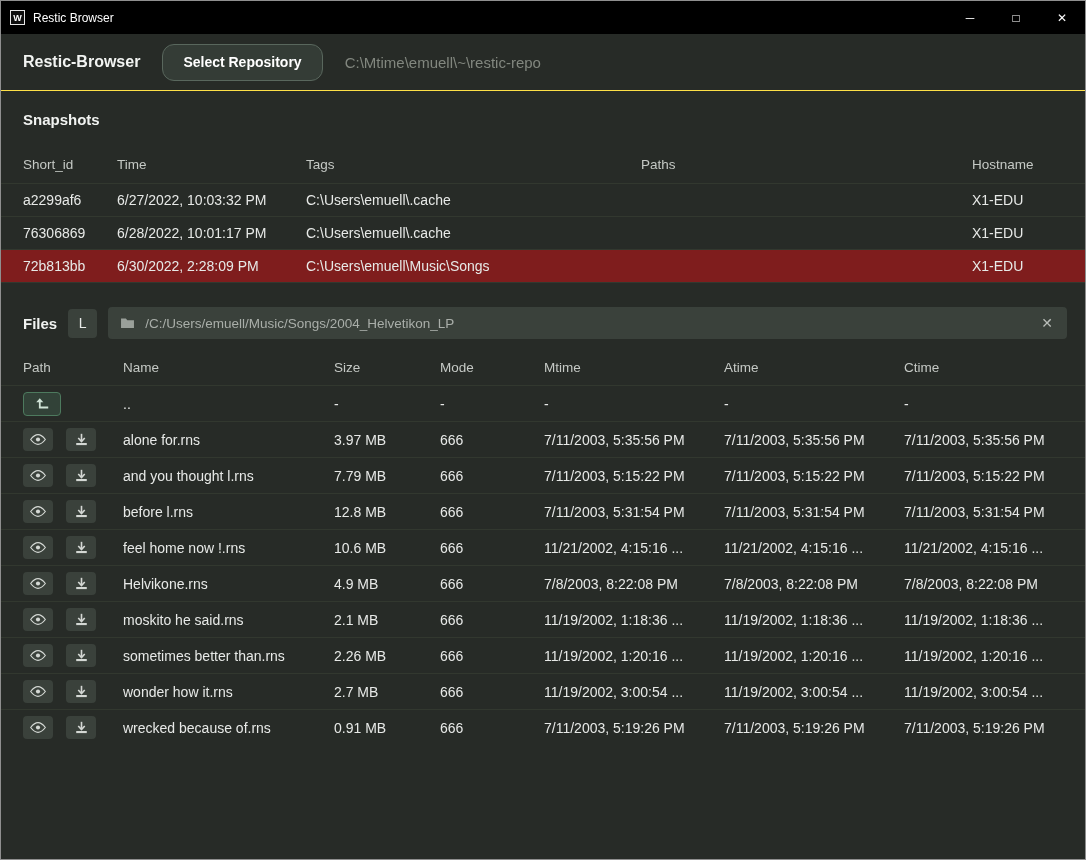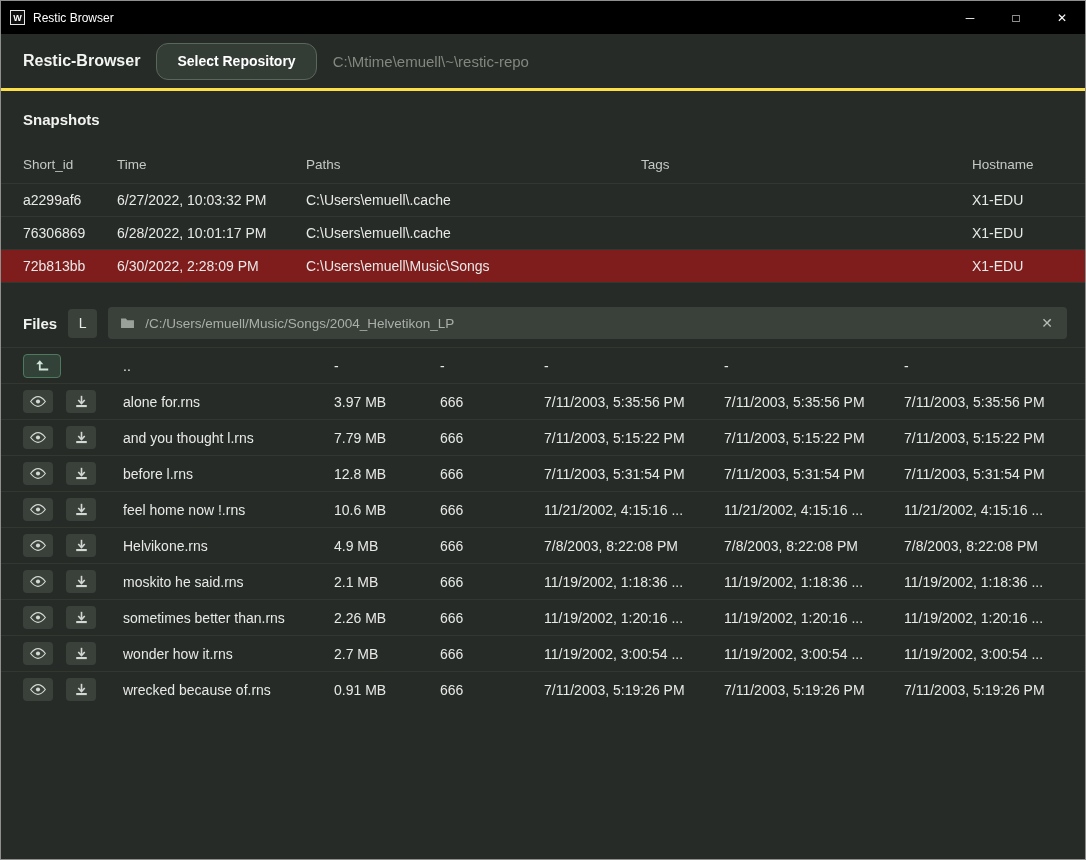--- a/index.html
+++ b/index.html
@@ -11,21 +11,21 @@
 
   
   .titlebar{flex:0 0 33px;background:#000;display:flex;align-items:center;justify-content:space-between;}
   .titlebar-left{display:flex;align-items:center;gap:8px;padding-left:9px;}
   .app-icon{width:15px;height:15px;background:#101010;border:1px solid #e8e8e8;color:#fff;font-size:9px;font-weight:700;display:flex;align-items:center;justify-content:center;}
   .titlebar-title{color:#fff;font-size:12px;}
   .titlebar-controls{display:flex;height:33px;}
   .winbtn{width:46px;height:33px;background:transparent;border:none;color:#fff;font-size:12px;display:flex;align-items:center;justify-content:center;padding:0;}
 
   
-  .header{flex:0 0 57px;display:flex;align-items:center;gap:16px;padding:0 22px;border-bottom:3px solid #fde047;}
+  .header{flex:0 0 57px;display:flex;align-items:center;gap:22px;padding:0 22px;border-bottom:1px solid #fde047;}
   .app-name{color:#f2f4f2;font-size:16px;font-weight:700;}
   .repo-btn{background:#343c36;border:1px solid #59675d;color:#fff;font-weight:700;font-size:14px;padding:0 20px;height:37px;border-radius:12px;}
   .repo-path{color:#82877f;font-size:15px;}
 
   
   .section-title{font-size:15px;font-weight:700;color:#f1f3f1;}
   .snapshots-title-wrap{padding:20px 22px 17px;}
   .snap-grid{display:grid;grid-template-columns:94px 189px 335px 331px 1fr;align-items:center;padding:0 22px;}
   .snap-header{height:37px;color:#c5c9c5;font-size:13.5px;}
   .snap-row{height:33px;color:#e7e9e7;font-size:14px;border-top:1px solid #32382f;}
@@ -71,22 +71,22 @@
     <span class="repo-path">C:\Mtime\emuell\~\restic-repo</span>
   </div>
 
   <div class="snapshots-title-wrap">
     <span class="section-title">Snapshots</span>
   </div>
   <div class="snap-table">
     <div class="snap-grid snap-header">
       <span class="cell">Short_id</span>
       <span class="cell">Time</span>
+      <span class="cell">Tags</span>
       <span class="cell">Paths</span>
-      <span class="cell">Tags</span>
       <span class="cell">Hostname</span>
     </div>
     <div id="snap-rows">
   <div class="snap-grid snap-row">
     <span class="cell c-shortid">a2299af6</span>
     <span class="cell c-time">6/27/2022, 10:03:32 PM</span>
     <span class="cell c-paths">C:\Users\emuell\.cache</span>
     <span class="cell c-tags"></span>
     <span class="cell c-host">X1-EDU</span>
   </div>
@@ -115,20 +115,29 @@
     <div class="path-bar">
       <svg width="15" height="12" viewBox="0 0 16 13" style="flex:0 0 auto;color:#9aa09a;">
         <path d="M1 1.5 H6.2 L7.8 3.4 H15 V12 H1 Z" fill="currentColor"></path>
       </svg>
       <span class="path-text">/C:/Users/emuell/Music/Songs/2004_Helvetikon_LP</span>
       <button class="clear-btn">✕</button>
     </div>
   </div>
 
   <div>
+    <div class="files-grid files-header">
+      <span class="cell">Path</span>
+      <span class="cell">Name</span>
+      <span class="cell">Size</span>
+      <span class="cell">Mode</span>
+      <span class="cell">Mtime</span>
+      <span class="cell">Atime</span>
+      <span class="cell">Ctime</span>
+    </div>
 
     <div class="files-grid file-row">
       <span class="c-icons">
         <button class="up-btn">
           <svg width="16" height="13" viewBox="0 0 18 14">
             <path d="M16 11.5 H6.5 V5" fill="none" stroke="currentColor" stroke-width="2"></path>
             <path d="M2.5 5.5 L6.5 1 L10.5 5.5 Z" fill="currentColor"></path>
           </svg>
         </button>
       </span>

